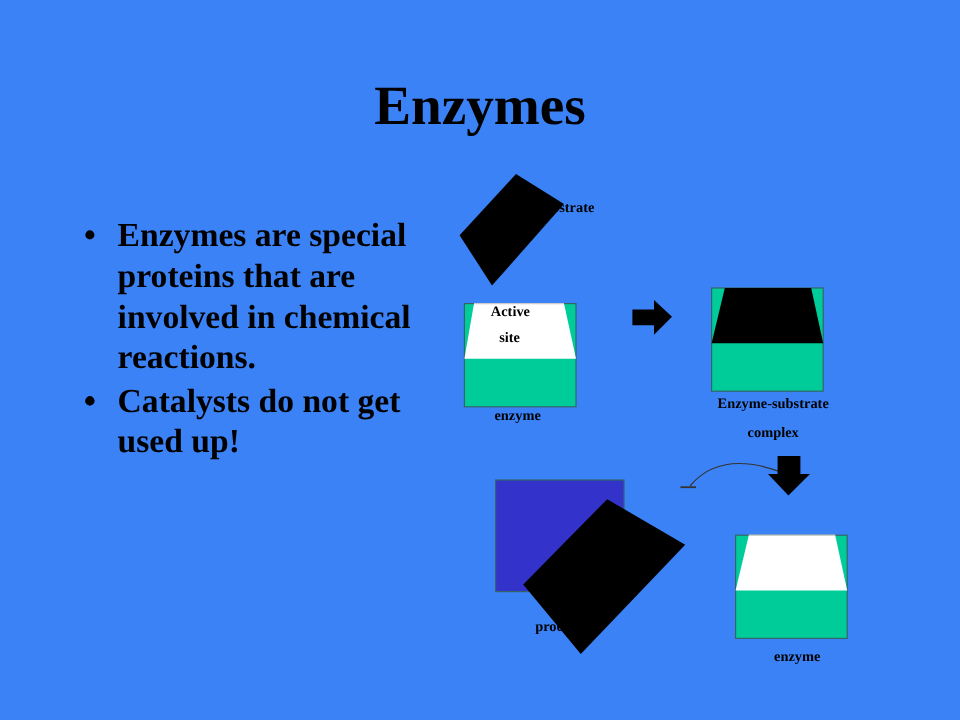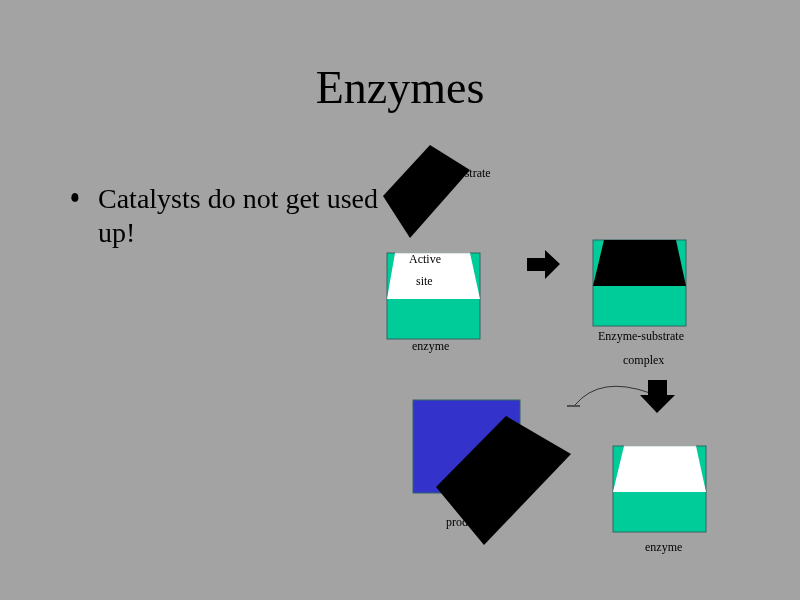--- a/index.html
+++ b/index.html
@@ -1,33 +1,34 @@
 <!DOCTYPE html>
 <html><head>
 <meta charset="utf-8">
 <style>
   html, body { margin: 0; padding: 0; }
   body { width: 800px; height: 600px; background: #ffffff; position: relative; overflow: hidden; font-family: "Liberation Serif", "DejaVu Serif", serif; color: #000; }
-  .slide { position: absolute; left: 0; top: 0; width: 800px; height: 600px; background: #a3a3a3; }
+  .slide { position: absolute; left: 0; top: 0; width: 800px; height: 600px; background: #3b82f6; font-weight: bold; }
   .title { position: absolute; left: 0; top: 60px; width: 800px; text-align: center; font-size: 46px; line-height: 56px; }
   .bullets { position: absolute; left: 66px; top: 180px; width: 320px; margin: 0; padding: 0; list-style: none; }
   .bullets li { position: relative; padding-left: 32px; font-size: 28px; line-height: 34px; margin-bottom: 2px; }
   .bullets li .dot { position: absolute; left: 4px; top: 0; font-size: 28px; }
   .diagram { position: absolute; left: 0; top: 0; width: 800px; height: 600px; }
   .lbl { font-family: "Liberation Serif", "DejaVu Serif", serif; font-size: 12px; }
 </style>
 </head>
 <body>
 
 <div class="slide">
   <div class="title">Enzymes</div>
 
   <ul class="bullets">
     <li>
       <span class="dot">•</span>
+      <span>Enzymes are special proteins that are involved in chemical reactions.</span>
     </li>
     <li>
       <span class="dot">•</span>
     </li>
     <li>
       <span class="dot">•</span>
       <span>Catalysts do not get used up!</span>
     </li>
   </ul>
 

